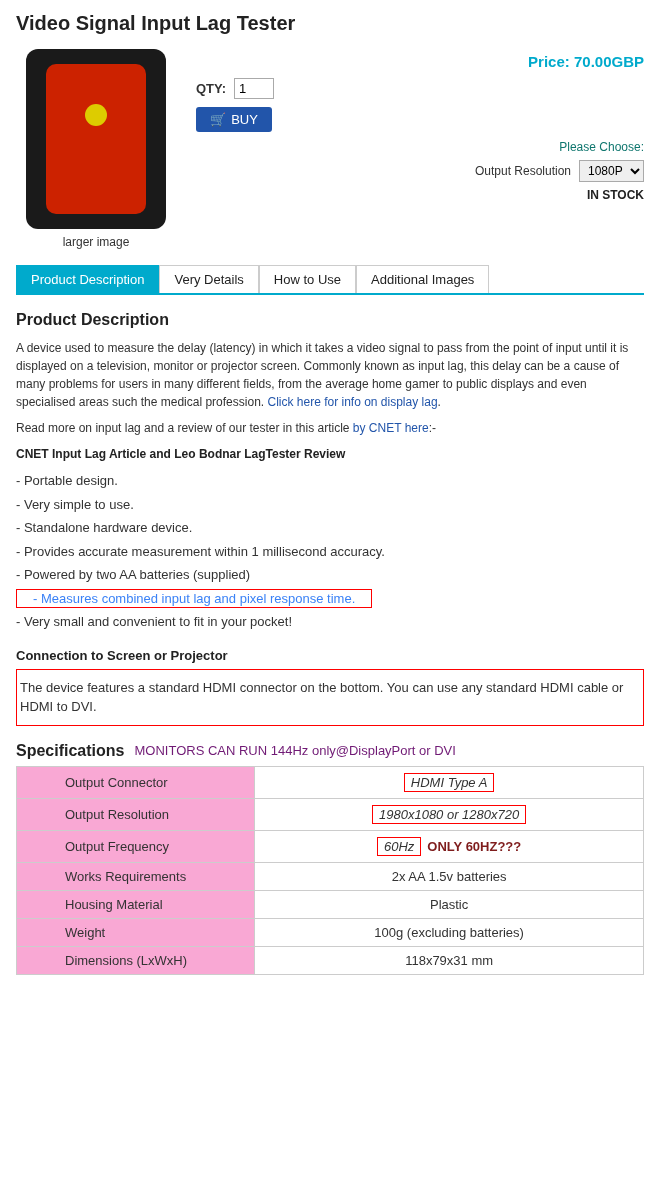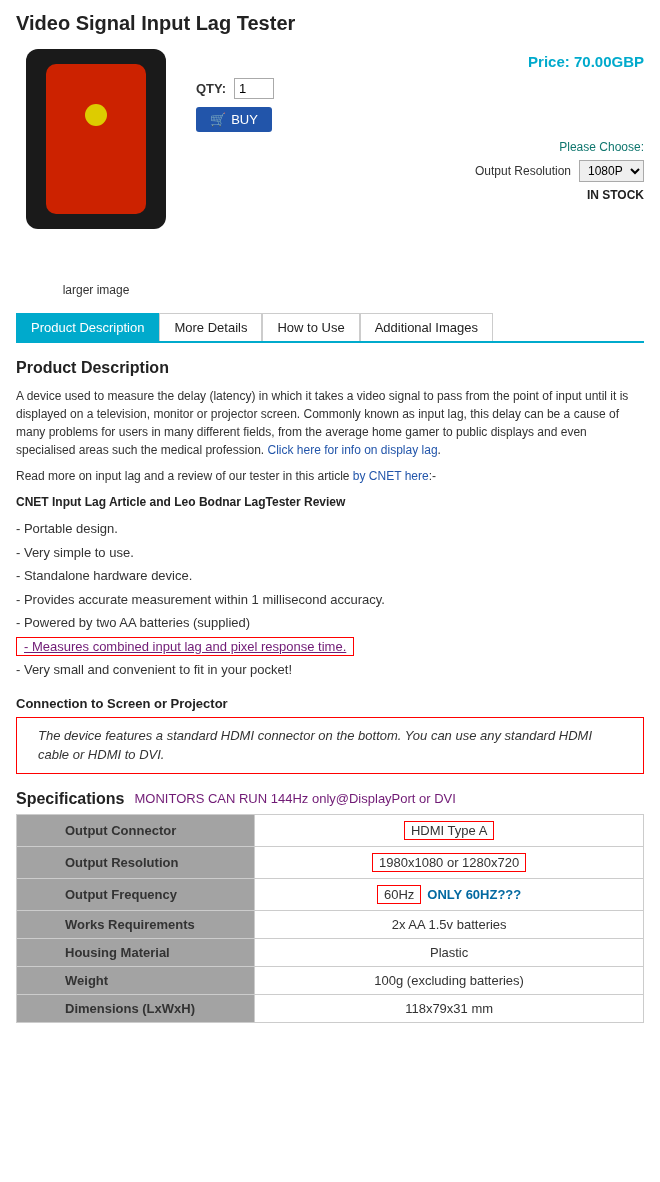--- a/index.html
+++ b/index.html
@@ -1,19 +1,19 @@
 <!DOCTYPE html>
 <html><head>
   <meta charset="utf-8">
   <style>
     * { box-sizing: border-box; margin: 0; padding: 0; }
     body { font-family: Arial, sans-serif; font-size: 13px; color: #333; background: #fff; padding: 12px 16px; max-width: 660px; }
     h1 { font-size: 20px; font-weight: bold; color: #222; margin-bottom: 14px; }
     .product-top { display: flex; gap: 20px; margin-bottom: 10px; }
-    .product-image-area { display: flex; flex-direction: column; align-items: center; min-width: 160px; gap: 48px; }
+    .product-image-area { display: flex; flex-direction: column; align-items: center; min-width: 160px; }
     .product-image { width: 140px; height: 180px; background: #1a1a1a; border-radius: 12px; display: flex; align-items: center; justify-content: center; position: relative; }
     .product-image-inner { width: 100px; height: 150px; background: #cc2200; border-radius: 10px; display: flex; align-items: center; justify-content: center; position: relative; }
     .product-dot { width: 22px; height: 22px; background: #ddcc00; border-radius: 50%; position: absolute; top: 40px; left: 50%; transform: translateX(-50%); }
     .larger-image-link { font-size: 12px; color: #333; margin-top: 6px; text-decoration: none; }
     .product-right { flex: 1; padding-top: 4px; }
     .price { color: #00aacc; font-size: 15px; font-weight: bold; text-align: right; margin-bottom: 8px; }
     .qty-label { font-size: 13px; font-weight: bold; }
     .qty-input { width: 40px; border: 1px solid #aaa; padding: 2px 4px; font-size: 13px; }
     .buy-btn { background: #2255aa; color: white; border: none; padding: 5px 14px; font-size: 13px; cursor: pointer; border-radius: 3px; display: flex; align-items: center; gap: 5px; }
     .resolution-row { display: flex; align-items: center; gap: 8px; margin-bottom: 6px; justify-content: flex-end; }
@@ -24,31 +24,31 @@
     .tabs { display: flex; border-bottom: 2px solid #00aacc; margin-bottom: 16px; margin-top: 16px; }
     .tab { padding: 6px 14px; font-size: 13px; cursor: pointer; border: 1px solid #ccc; border-bottom: none; background: #fff; }
     .tab.active { background: #00aacc; color: white; border-color: #00aacc; }
     .tab:not(.active) { color: #222; }
     h2.section-title { font-size: 16px; font-weight: bold; margin-bottom: 10px; color: #222; }
     .description-text { font-size: 12px; line-height: 1.5; margin-bottom: 8px; color: #333; }
     a.link { color: #2255aa; text-decoration: none; }
     .cnet-heading { font-size: 12px; font-weight: bold; margin: 10px 0 10px 0; color: #222; }
     .feature-list { list-style: none; margin-bottom: 14px; }
     .feature-list li { margin-bottom: 4px; font-size: 13px; line-height: 1.5; }
-    .highlighted-item { display: inline; border: 1.5px solid red; padding: 1px 7px; color: #701a75; text-decoration: underline; }
+    .highlighted-item { display: inline; border: 1.5px solid red; padding: 1px 16px; color: #3b82f6; }
     .connection-heading { font-size: 13px; font-weight: bold; margin: 16px 0 6px 0; color: #222; }
-    .connection-box { border: 1.5px solid red; padding: 8px 21px; font-size: 13px; margin-bottom: 16px; line-height: 1.5; font-style: italic; }
+    .connection-box { border: 1.5px solid red; padding: 8px 3px; font-size: 13px; margin-bottom: 16px; line-height: 1.5; }
     .spec-heading { font-size: 16px; font-weight: bold; margin-bottom: 6px; color: #222; display: flex; align-items: center; gap: 10px; }
     .spec-note { color: #701a75; font-size: 13px; font-weight: normal; }
     table.specs { width: 100%; border-collapse: collapse; font-size: 13px; }
     table.specs td { border: 1px solid #ccc; padding: 6px 10px; }
-    table.specs tr td:first-child { font-weight: bold; background: #a3a3a3; width: 38%; padding-left: 48px; }
+    table.specs tr td:first-child { font-weight: normal; background: #f9a8d4; width: 38%; padding-left: 48px; }
     table.specs tr td:last-child { text-align: center; }
-    .cell-box { display: inline-block; border: 1.5px solid red; padding: 1px 6px; }
-    .cell-red { color: #0369a1; font-weight: bold; margin-left: 6px; }
+    .cell-box { display: inline-block; border: 1.5px solid red; padding: 1px 6px; font-style: italic; }
+    .cell-red { color: #7f1d1d; font-weight: bold; margin-left: 6px; }
   </style>
 </head>
 <body>
 
 <h1>Video Signal Input Lag Tester</h1>
 
 <div class="product-top">
   <div class="product-image-area">
     <div class="product-image">
       <div class="product-image-inner">
@@ -78,21 +78,21 @@
         <option>1080P</option>
         <option>720P</option>
       </select>
     </div>
     <div class="in-stock">IN STOCK</div>
   </div>
 </div>
 
 <div class="tabs">
   <div class="tab active">Product Description</div>
-  <div class="tab">More Details</div>
+  <div class="tab">Very Details</div>
   <div class="tab">How to Use</div>
   <div class="tab">Additional Images</div>
 </div>
 
 <h2 class="section-title">Product Description</h2>
 
 <p class="description-text">
   A device used to measure the delay (latency) in which it takes a video signal to pass from the point of input until it is displayed on a television, monitor or projector screen. Commonly known as input lag, this delay can be a cause of many problems for users in many different fields, from the average home gamer to public displays and even specialised areas such the medical profession. <a class="link" href="#">Click here for info on display lag</a>.
 </p>
 

